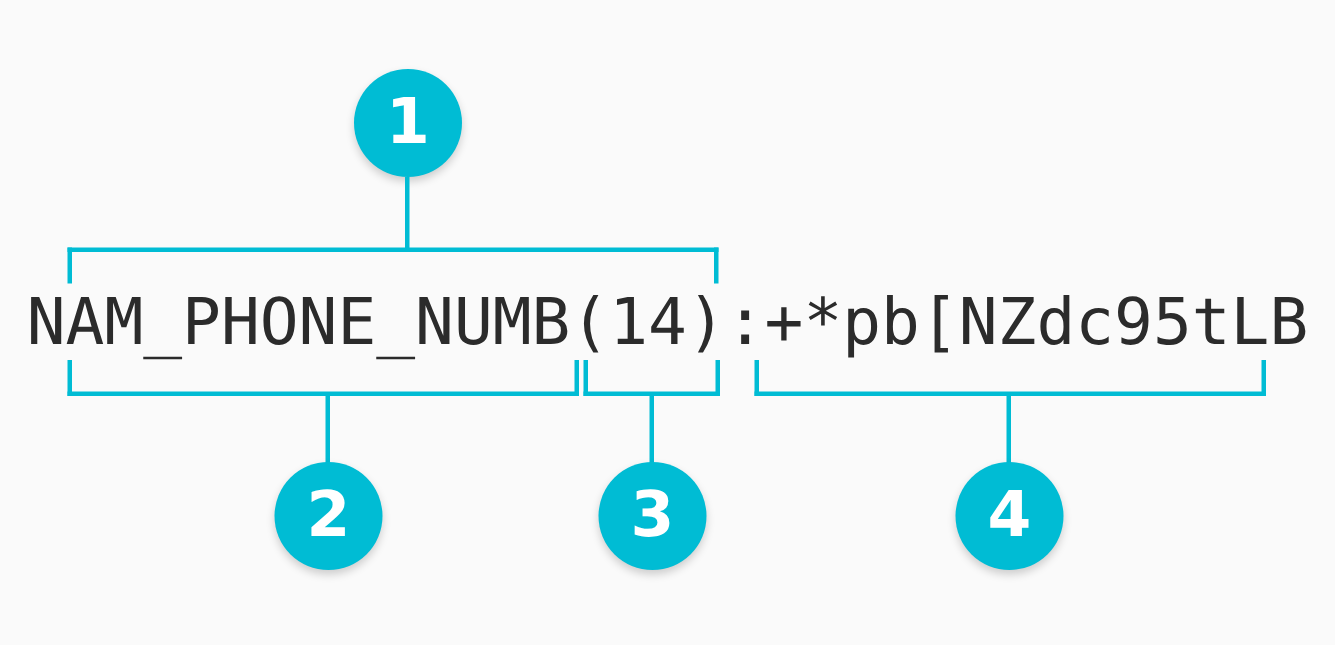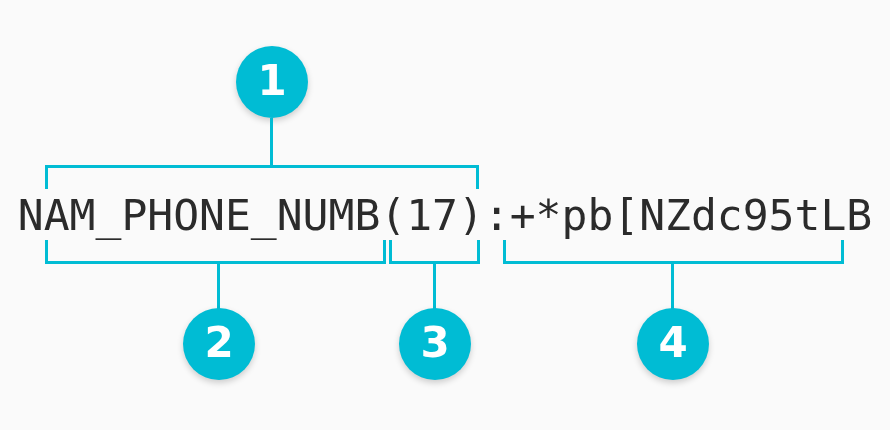--- a/index.html
+++ b/index.html
@@ -90,21 +90,21 @@
 
 <div id="diagram">
 
   <div class="marker" style="left:236px; top:46px;">
     <span>1</span>
   </div>
   <div class="stem" style="left:270px; top:118px; height:49px;"></div>
 
   <div class="bracket down" style="left:45px; top:165px; width:434px; height:24px;"></div>
 
-  <div class="code-line">NAM_PHONE_NUMB(17):+*pb[NZdc95tLB</div>
+  <div class="code-line">NAM_PHONE_NUMB(14):+*pb[NZdc95tLB</div>
 
   <div class="bracket up" style="left:45px; top:240px; width:341px; height:24px;"></div>
   <div class="stem" style="left:217px; top:262px; height:48px;"></div>
   <div class="marker" style="left:183px; top:308px;">
     <span>2</span>
   </div>
 
   <div class="bracket up" style="left:389px; top:240px; width:91px; height:24px;"></div>
   <div class="stem" style="left:433px; top:262px; height:48px;"></div>
   <div class="marker" style="left:399px; top:308px;">

